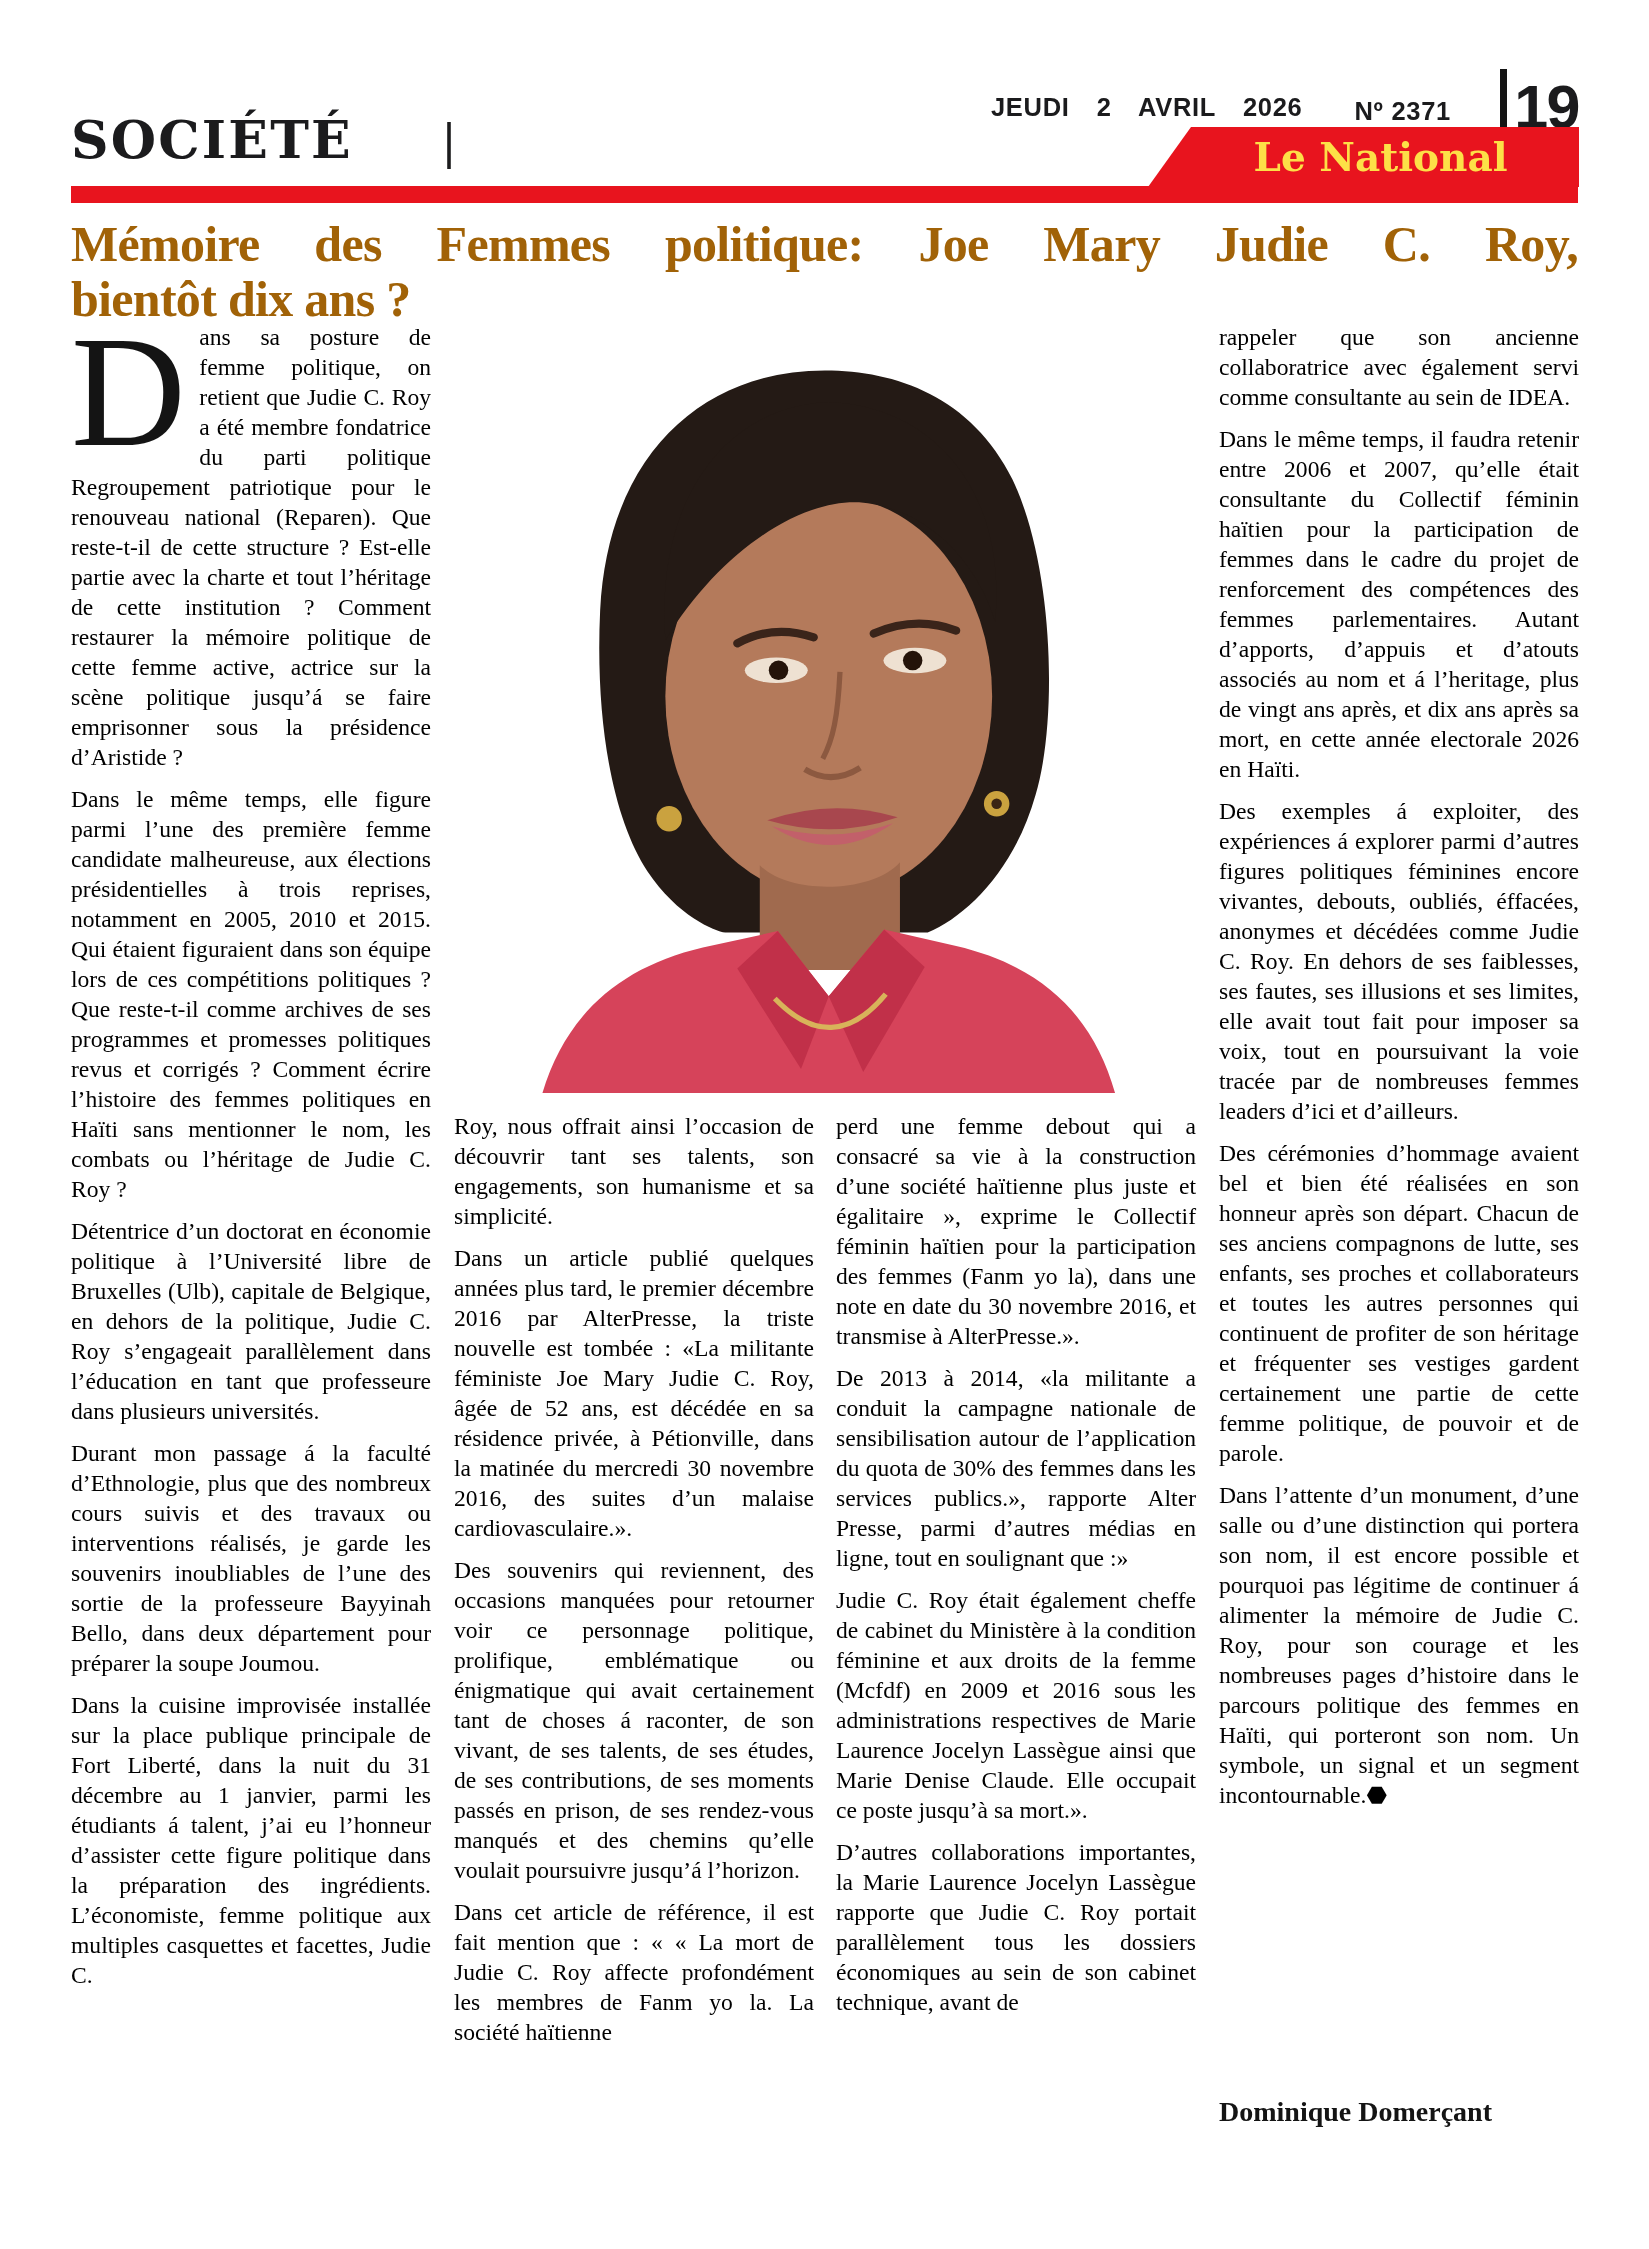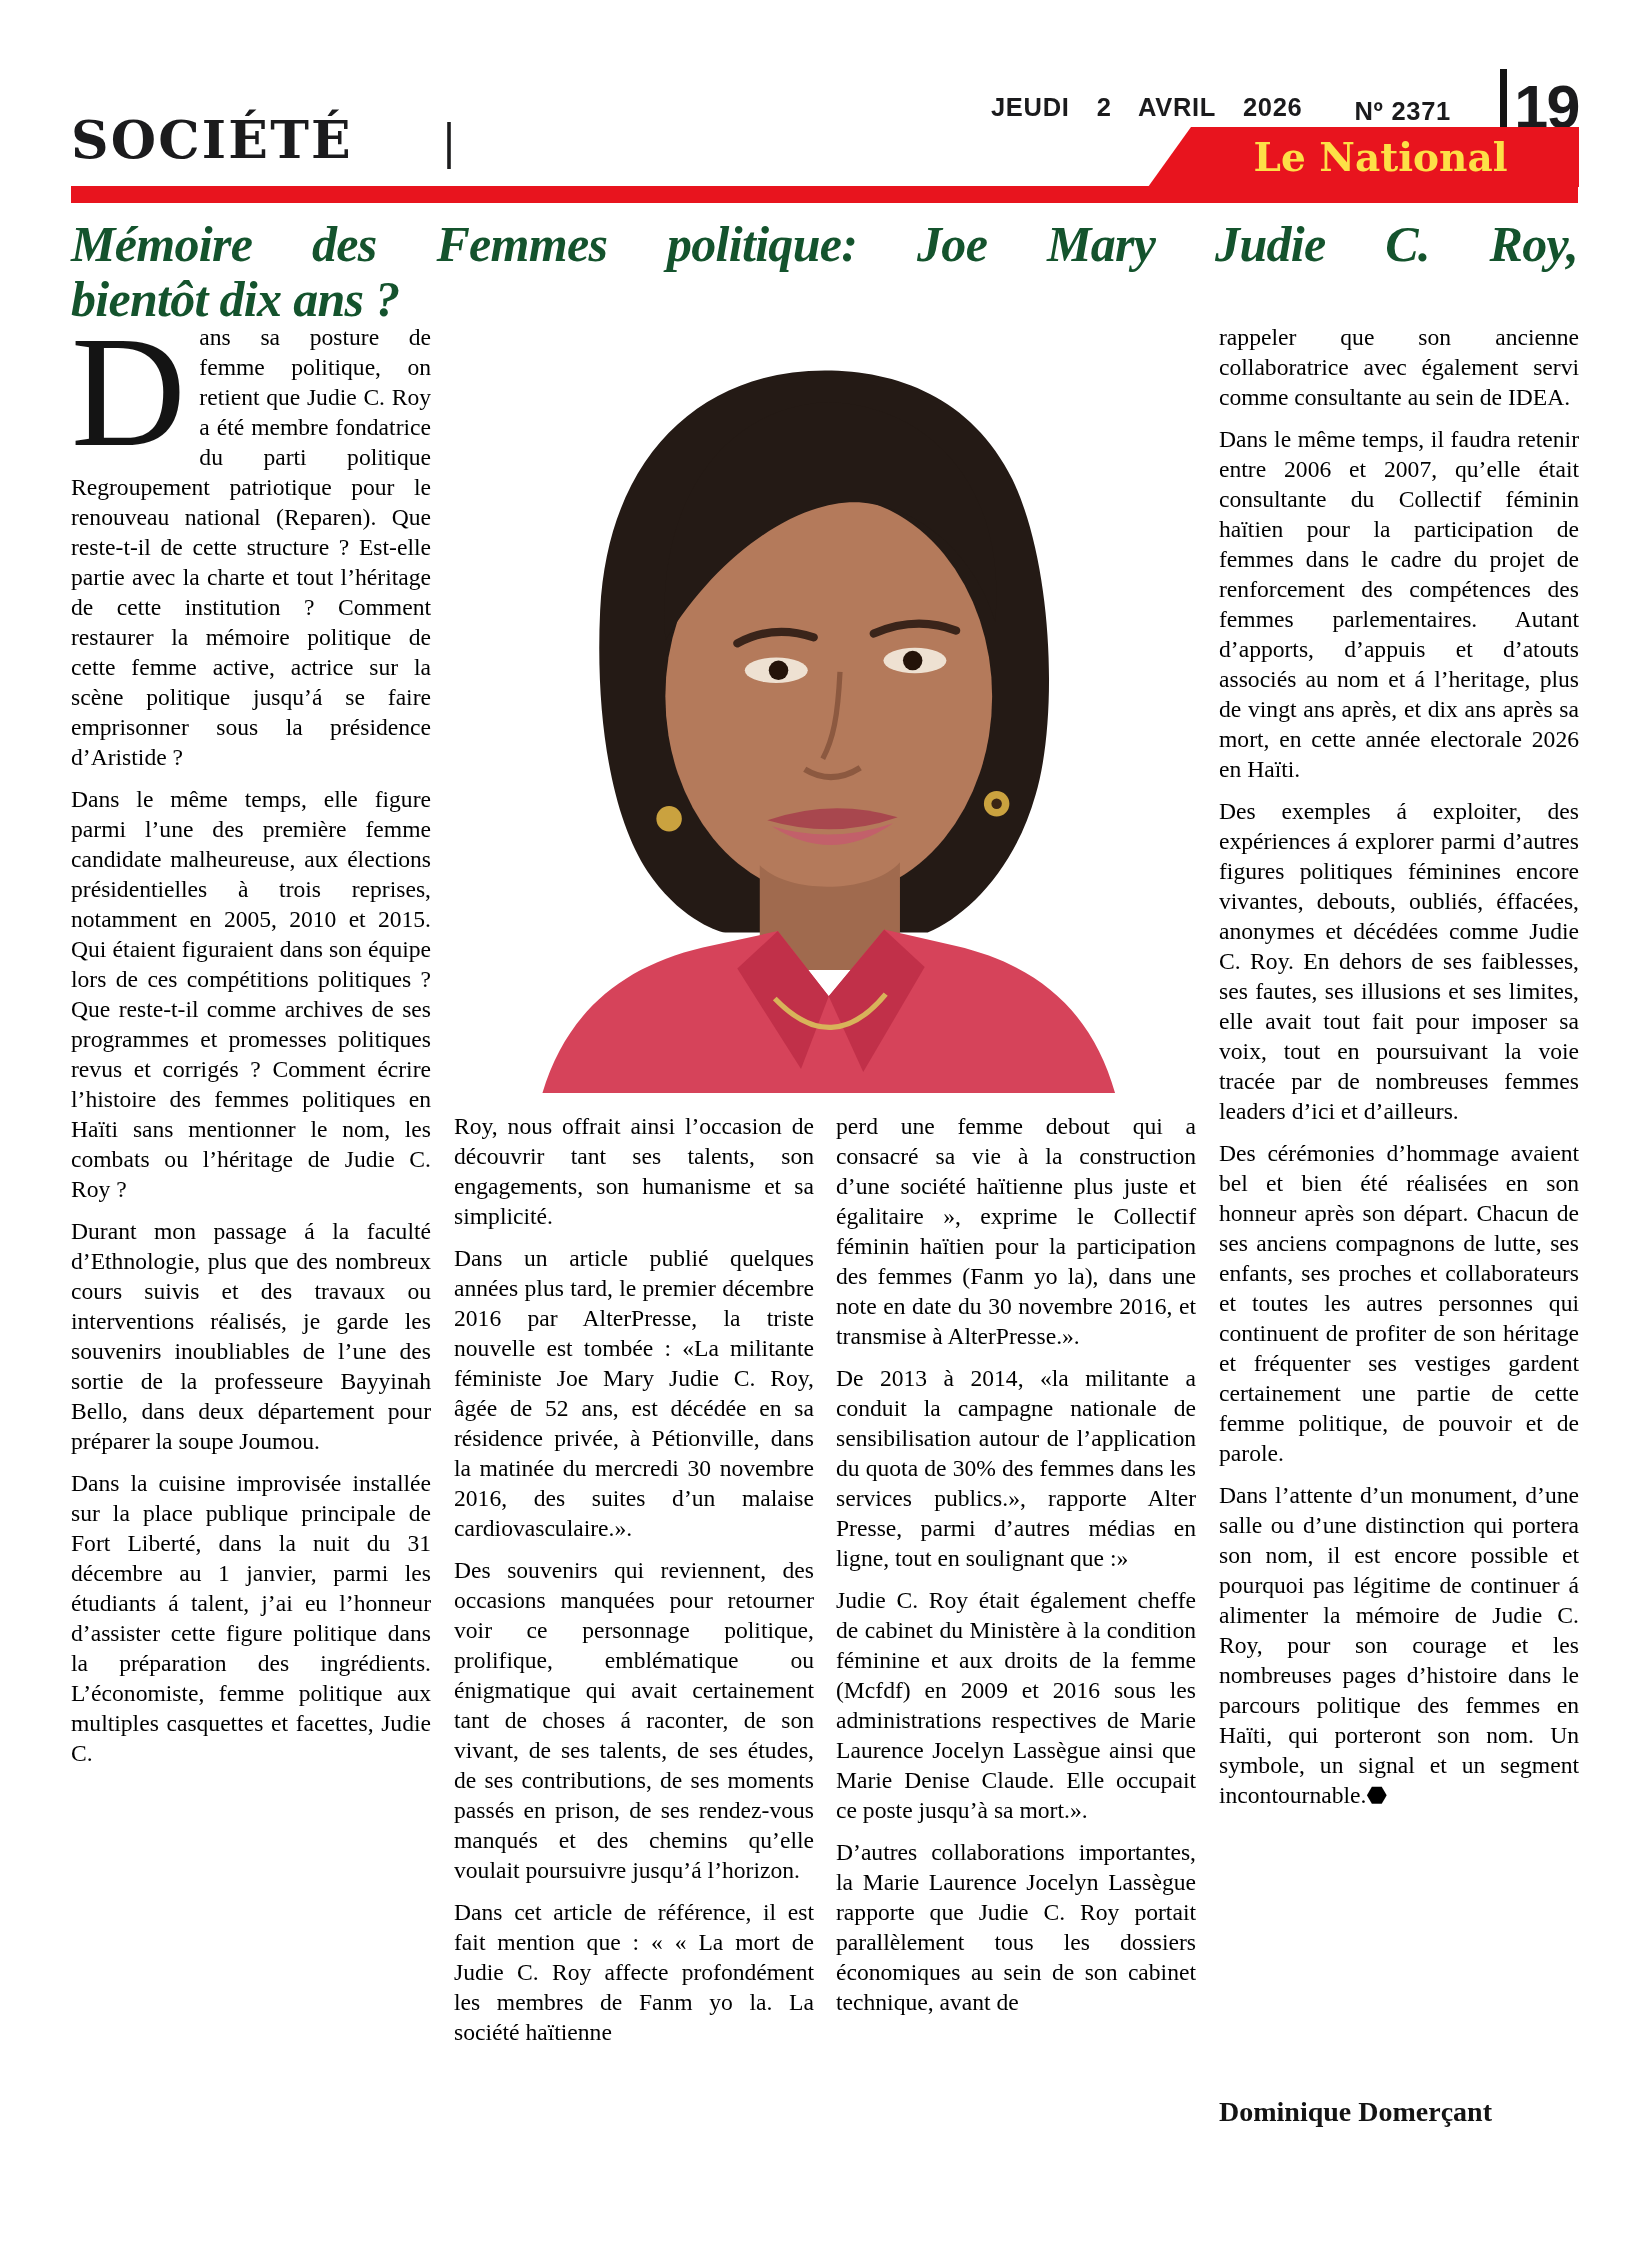--- a/index.html
+++ b/index.html
@@ -37,21 +37,21 @@
   .brand-banner span{
     color:#fde047;font-family:"DejaVu Serif", serif;font-weight:bold;
     font-size:39px;padding-left:34px;
   }
   .rule{position:absolute;top:186px;left:71px;width:1507px;height:16.5px;background:#e8141e;}
 
   
   .headline{
     position:absolute;top:217px;left:71px;width:1507px;
     font-weight:bold;font-size:50px;line-height:55px;letter-spacing:-0.7px;
-    margin:0;color:#14532d;font-style:italic;
+    margin:0;color:#a16207;
   }
   .h-line1{text-align:justify;text-align-last:justify;}
   .h-line2{text-align:left;}
 
   
   .photo{position:absolute;left:454px;top:318px;width:742px;height:775px;margin:0;}
 
   
   .col{
     position:absolute;width:360px;
@@ -127,20 +127,21 @@
       <path d="M428 908 Q505 988 576 902" stroke="#d8b35a" stroke-width="7" fill="none"></path>
       <circle cx="287" cy="668" r="17" fill="#caa23f"></circle>
       <circle cx="724" cy="648" r="17" fill="#caa23f"></circle>
       <circle cx="724" cy="648" r="7" fill="#3a2414"></circle>
     </svg>
   </figure>
 
   <section class="col col1">
       <p class="dropcap">Dans sa posture de femme politique, on retient que Judie C. Roy a été membre fondatrice du parti politique Regroupement patriotique pour le renouveau national (Reparen). Que reste-t-il de cette structure ? Est-elle partie avec la charte et tout l’héritage de cette institution ? Comment restaurer la mémoire politique de cette femme active, actrice sur la scène politique jusqu’á se faire emprisonner sous la présidence d’Aristide ?</p>
       <p>Dans le même temps, elle figure parmi l’une des première femme candidate malheureuse, aux élections présidentielles à trois reprises, notamment en 2005, 2010 et 2015. Qui étaient figuraient dans son équipe lors de ces compétitions politiques ? Que reste-t-il comme archives de ses programmes et promesses politiques revus et corrigés ? Comment écrire l’histoire des femmes politiques en Haïti sans mentionner le nom, les combats ou l’héritage de Judie C. Roy ?</p>
+      <p>Détentrice d’un doctorat en économie politique à l’Université libre de Bruxelles (Ulb), capitale de Belgique, en dehors de la politique, Judie C. Roy s’engageait parallèlement dans l’éducation en tant que professeure dans plusieurs universités.</p>
       <p>Durant mon passage á la faculté d’Ethnologie, plus que des nombreux cours suivis et des travaux ou interventions réalisés, je garde les souvenirs inoubliables de l’une des sortie de la professeure Bayyinah Bello, dans deux département pour préparer la soupe Joumou.</p>
       <p>Dans la cuisine improvisée installée sur la place publique principale de Fort Liberté, dans la nuit du 31 décembre au 1 janvier, parmi les étudiants á talent, j’ai eu l’honneur d’assister cette figure politique dans la préparation des ingrédients. L’économiste, femme politique aux multiples casquettes et facettes, Judie C.</p>
     </section>
   <section class="col col2">
       <p>Roy, nous offrait ainsi l’occasion de découvrir tant ses talents, son engagements, son humanisme et sa simplicité.</p>
       <p>Dans un article publié quelques années plus tard, le premier décembre 2016 par AlterPresse, la triste nouvelle est tombée : «La militante féministe Joe Mary Judie C. Roy, âgée de 52 ans, est décédée en sa résidence privée, à Pétionville, dans la matinée du mercredi 30 novembre 2016, des suites d’un malaise cardiovasculaire.».</p>
       <p>Des souvenirs qui reviennent, des occasions manquées pour retourner voir ce personnage politique, prolifique, emblématique ou énigmatique qui avait certainement tant de choses á raconter, de son vivant, de ses talents, de ses études, de ses contributions, de ses moments passés en prison, de ses rendez-vous manqués et des chemins qu’elle voulait poursuivre jusqu’á l’horizon.</p>
       <p>Dans cet article de référence, il est fait mention que : « « La mort de Judie C. Roy affecte profondément les membres de Fanm yo la. La société haïtienne</p>
     </section>
   <section class="col col3">

